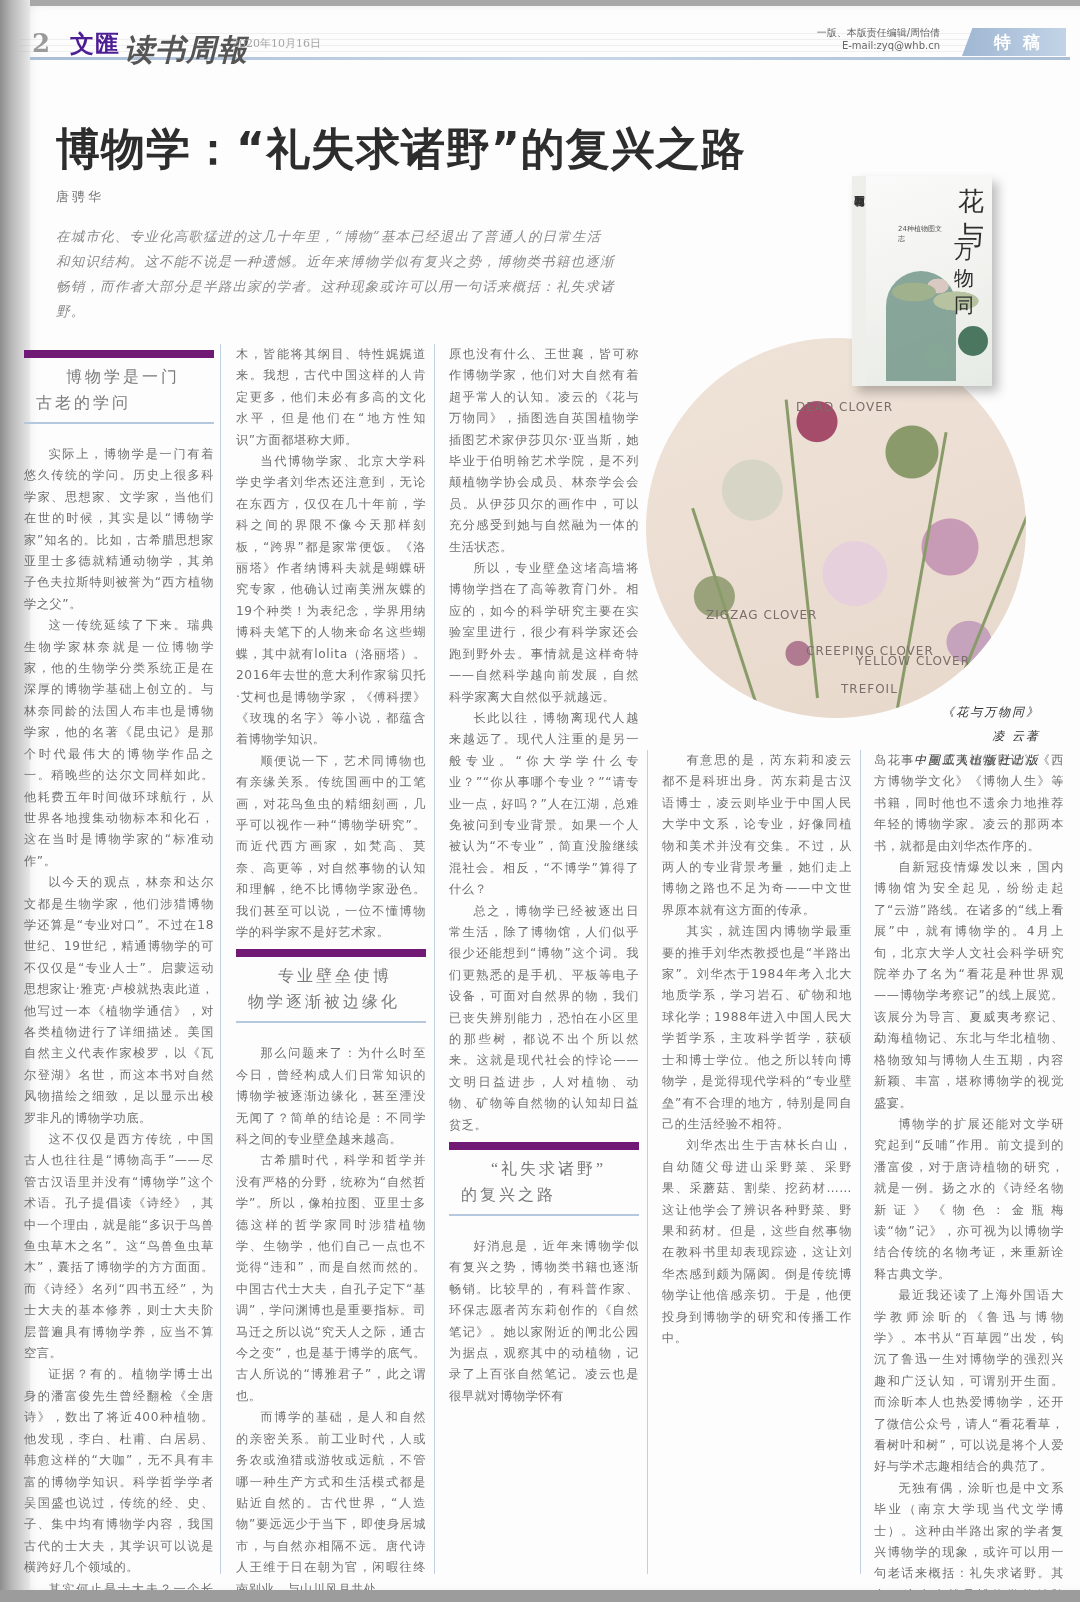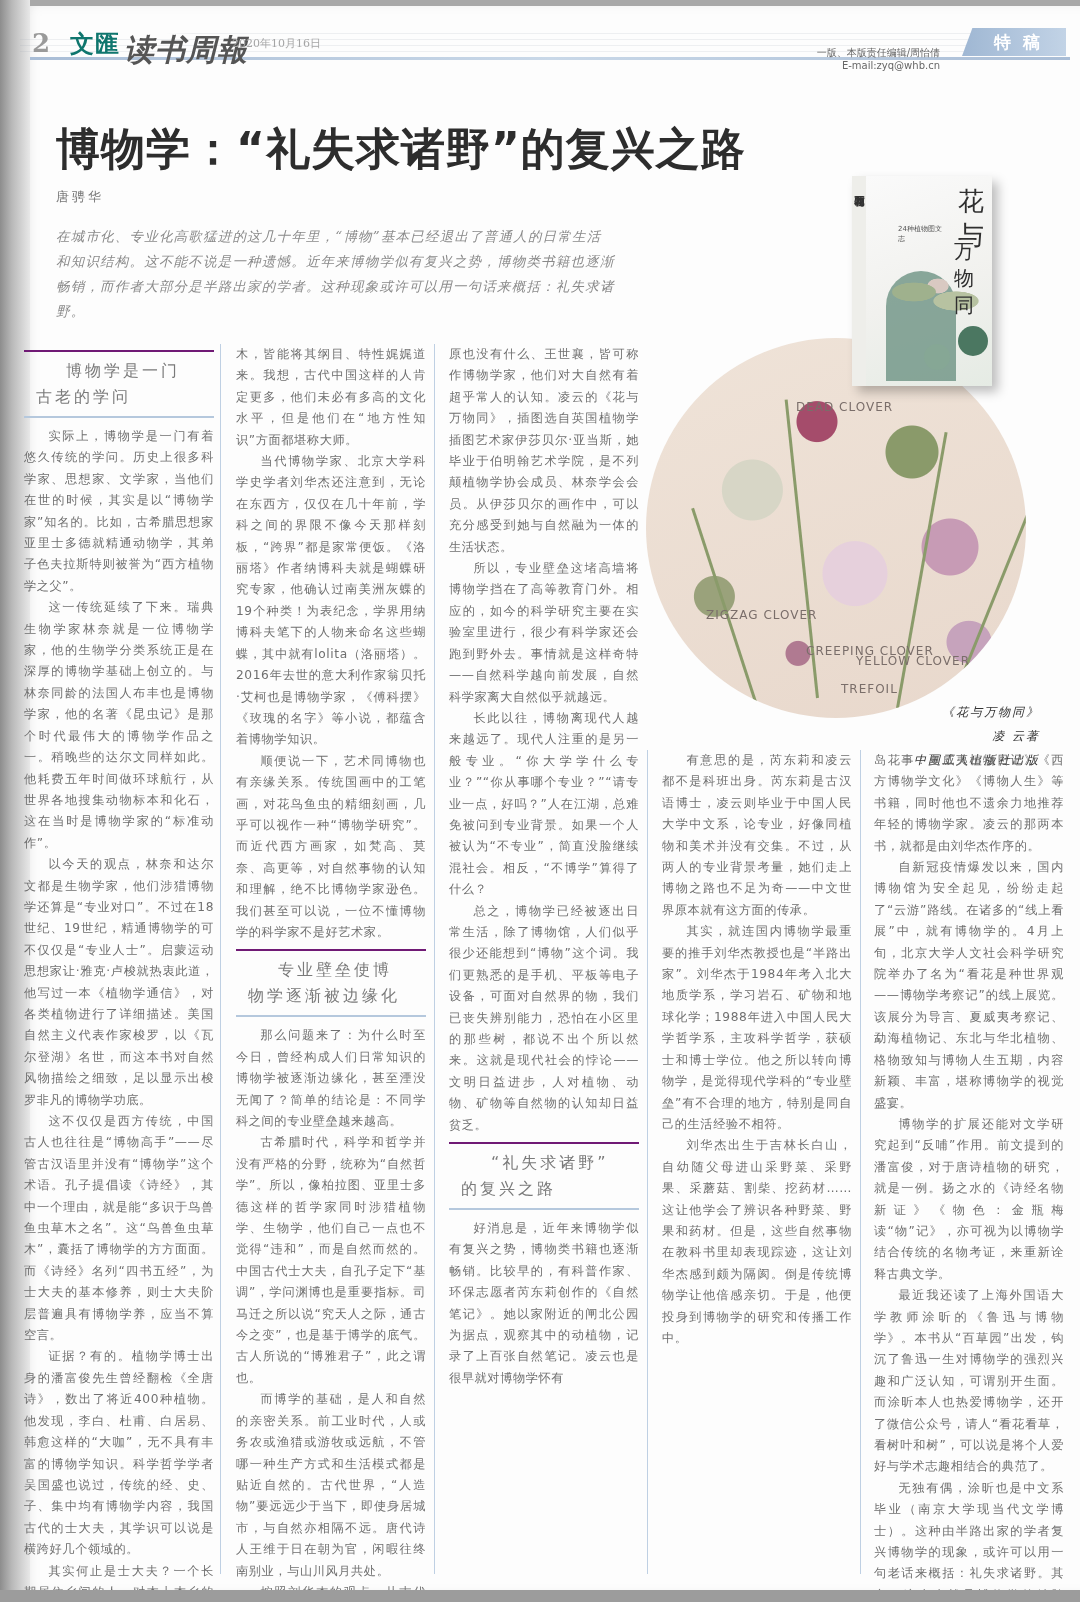--- a/index.html
+++ b/index.html
@@ -25,24 +25,24 @@
   
   .masthead { position: absolute; left: 20px; top: 24px; width: 1050px; height: 40px; }
   .mast-lines {
     position: absolute; left: 0; top: 4px; width: 1040px; height: 28px;
     background: repeating-linear-gradient(180deg, transparent 0 5px, rgba(150,160,175,0.25) 5px 6px);
     clip-path: polygon(0 40%, 30% 0, 100% 0, 100% 100%, 0 100%);
     opacity: .6;
   }
   .mast-rule { position: absolute; left: 10px; top: 33px; width: 1040px; height: 3px; background: linear-gradient(90deg,#a9bdd6,#c9d8e8,#a9bdd6); }
   .page-num { position: absolute; left: 12px; top: 4px; font-family: "DejaVu Serif", serif; font-weight: bold; font-size: 26px; color: #9a9a9a; }
-  .paper-name-a { position: absolute; left: 50px; top: 4px; font-family: "DejaVu Serif", serif; font-weight: bold; font-size: 24px; color: #0f766e; letter-spacing: 1px; }
+  .paper-name-a { position: absolute; left: 50px; top: 4px; font-family: "DejaVu Serif", serif; font-weight: bold; font-size: 24px; color: #4c1d95; letter-spacing: 1px; }
   .paper-name-b { position: absolute; left: 104px; top: 6px; font-family: "DejaVu Serif", serif; font-weight: bold; font-size: 30px; color: #555; letter-spacing: 1px; font-style: italic; }
   .issue-date { position: absolute; left: 212px; top: 12px; font-family: "DejaVu Serif", serif; font-size: 11px; color: #a5a5a5; }
-  .editor-line { position: absolute; right: 130px; top: 22px; font-size: 10px; color: #666; text-align: right; line-height: 13px; margin-left: 20px; }
+  .editor-line { position: absolute; right: 130px; top: 2px; font-size: 10px; color: #666; text-align: right; line-height: 13px; margin-left: 20px; }
   .section-tab {
     position: absolute; right: 4px; top: 4px; width: 104px; height: 28px;
     background: linear-gradient(90deg,#9fb7d3,#c2d3e6);
     clip-path: polygon(10% 0, 100% 0, 100% 100%, 0 100%);
     color: #fff; font-size: 17px; font-weight: bold; letter-spacing: 12px;
     display: flex; align-items: center; justify-content: center; padding-left: 18px;
   }
 
   
   .headline { position: absolute; left: 56px; top: 120px; font-family: "DejaVu Sans", sans-serif; font-weight: bold; font-size: 44px; color: #2d2d2d; letter-spacing: 1px; }
@@ -90,23 +90,23 @@
 
   
   .col {
     position: absolute; width: 190px;
     font-size: 12.2px; line-height: 21.4px; color: #6f6f6f; letter-spacing: 0.6px; text-align: justify;
   }
   .col p { text-indent: 2em; }
   .col p.cont { text-indent: 0; }
   .col-rule { position: absolute; width: 1px; background: #bfd0e3; }
   .subhead {
-    border-top: 2px solid #701a75; border-bottom: 2px solid #b5c8dd;
-    padding: 6px 4px; margin: 6px 0 8px 0;
-    font-size: 16px; line-height: 26px; color: #7a7a7a; letter-spacing: 3px;
+    border-top: 8px solid #701a75; border-bottom: 2px solid #b5c8dd;
+    padding: 6px 4px; margin: 6px 0 20px 0;
+    font-size: 16px; line-height: 26px; color: #7a7a7a; letter-spacing: 3px; font-family: Liberation Serif, serif;
   }
   .subhead .l1 { display: block; padding-left: 38px; }
   .subhead .l2 { display: block; padding-left: 8px; }
 </style>
 </head>
 <body>
 
 <div class="top-bar"></div>
 <div class="page"></div>
 <div class="spine"></div>

